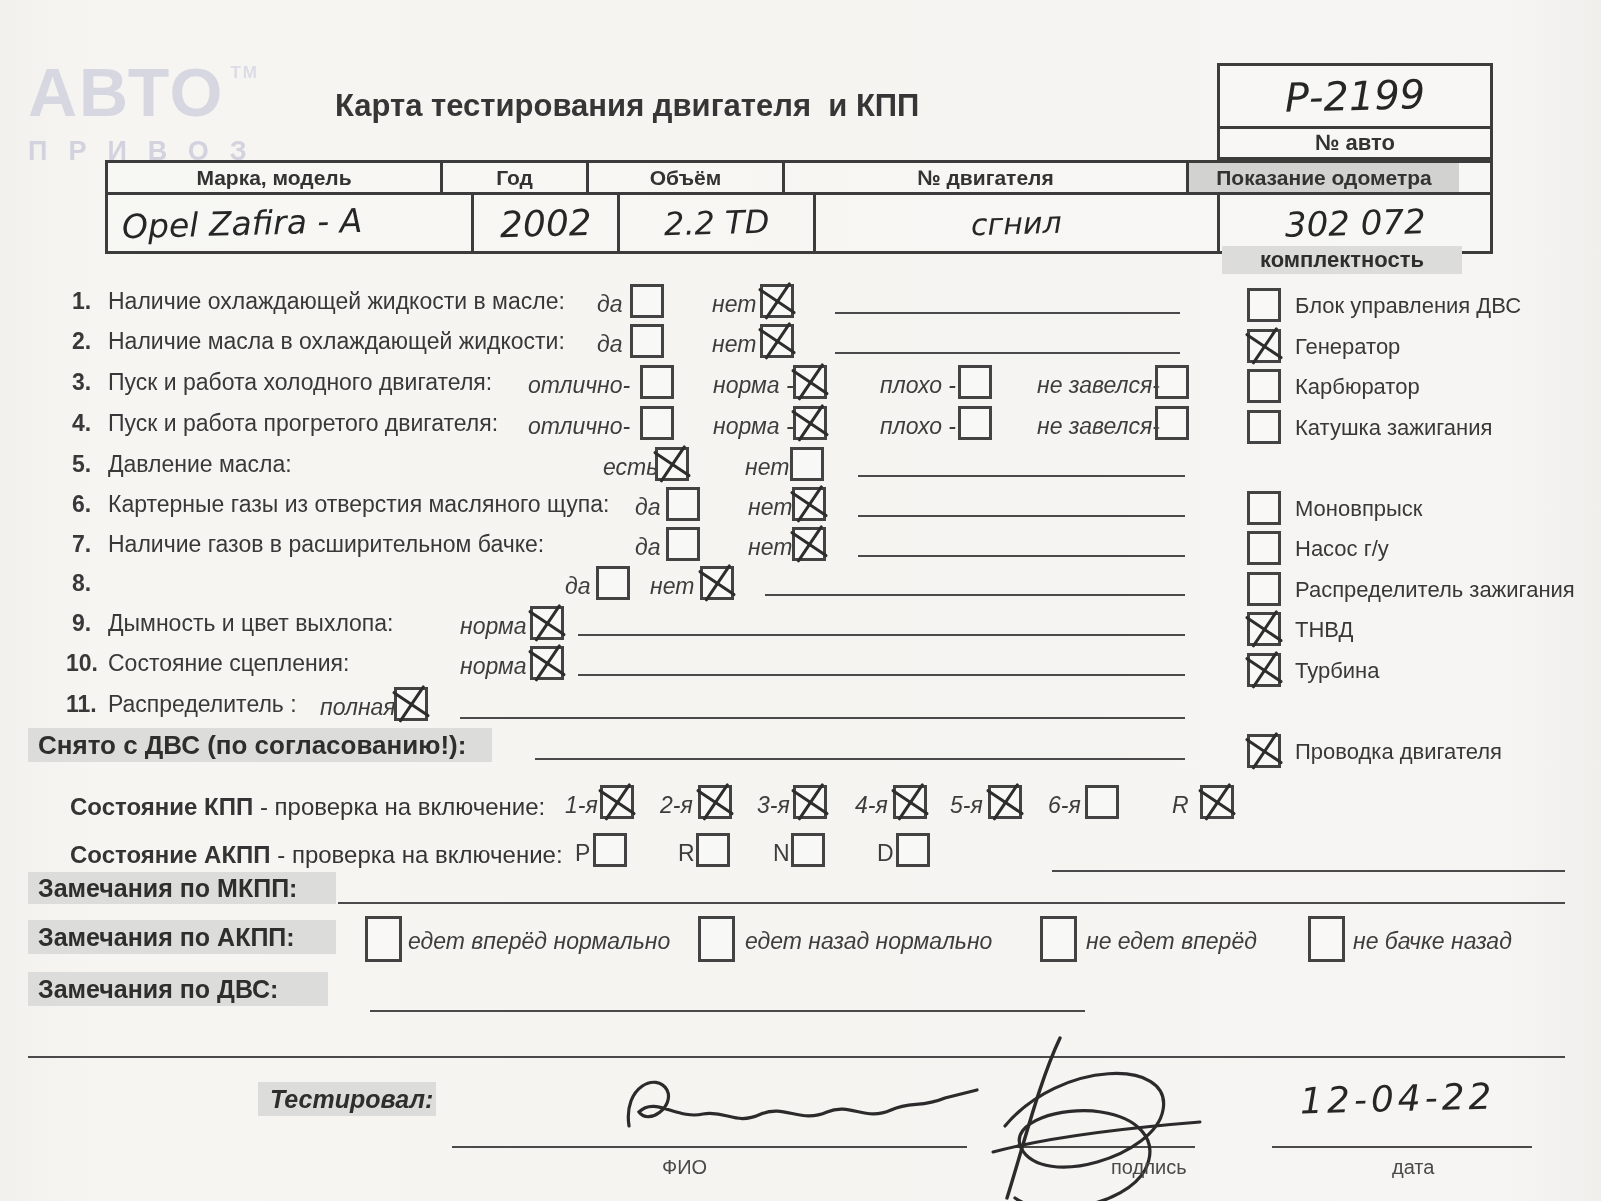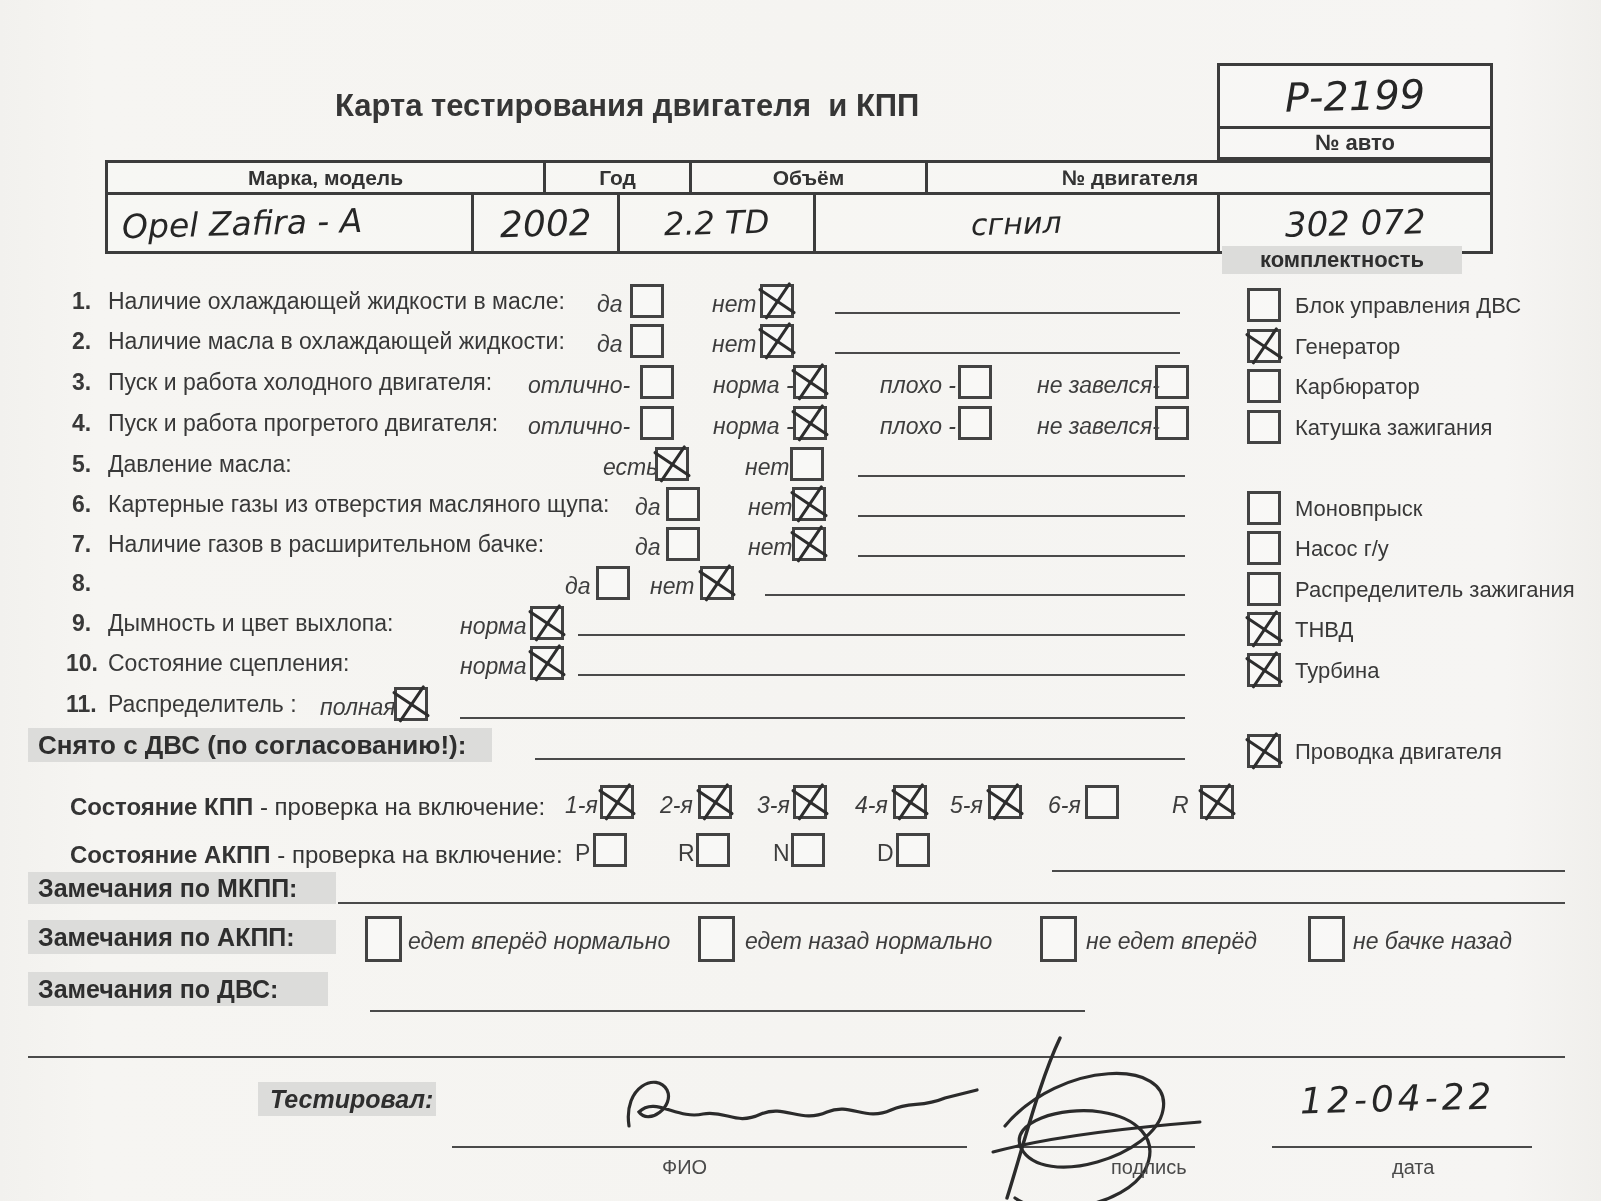--- a/index.html
+++ b/index.html
@@ -47,34 +47,39 @@
   .elabel{position:absolute;top:5px;font-size:22px;color:#383838;}
   .eqhead{display:flex;align-items:center;justify-content:center;font-weight:bold;font-size:22px;color:#2e2e2e;}
   .smalllab{font-size:20px;color:#4a4a4a;}
   svg{position:absolute;overflow:visible;}
 </style>
 </head>
 <body>
 
 <div class="page">
 
+  <div class="abs" style="left:28px;top:58px">
+    <div class="wm-brand"><span>АВТО</span><span class="wm-tm">ТМ</span></div>
+    <div class="wm-sub">ПРИВОЗ</div>
+  </div>
 
   <div class="abs title" style="left:335px;top:88px">Карта тестирования двигателя  и КПП</div>
 
   <div class="abs autobox" style="left:1217px;top:63px;width:276px;height:97px">
     <div class="autoval hand" style="font-size:40px">Р-2199</div>
     <div class="autolabel">№ авто</div>
   </div>
 
   <div class="abs vtable" style="left:105px;top:160px;width:1388px">
     <div class="vhead">
-      <div class="vcell" style="width:438px">Марка, модель</div>
+      <div class="vcell" style="width:335px">Марка, модель</div>
       <div class="vcell" style="width:146px">Год</div>
-      <div class="vcell" style="width:236px">Объём</div>
+      <div class="vcell" style="width:196px">Объём</div>
       <div class="vcell" style="width:404px">№ двигателя</div>
+      <div class="vcell gray" style="width:270px">Показание одометра</div>
     </div>
     <div class="vbody">
       <div class="vbcell" style="width:366px;justify-content:flex-start;padding-left:14px">
           <span class="hand" style="font-size:33px">Opel Zafira - A</span>
         </div>
       <div class="vbcell" style="width:146px">
           <span class="hand" style="font-size:36px">2002</span>
         </div>
       <div class="vbcell" style="width:196px">
           <span class="hand" style="font-size:32px">2.2 TD</span>

